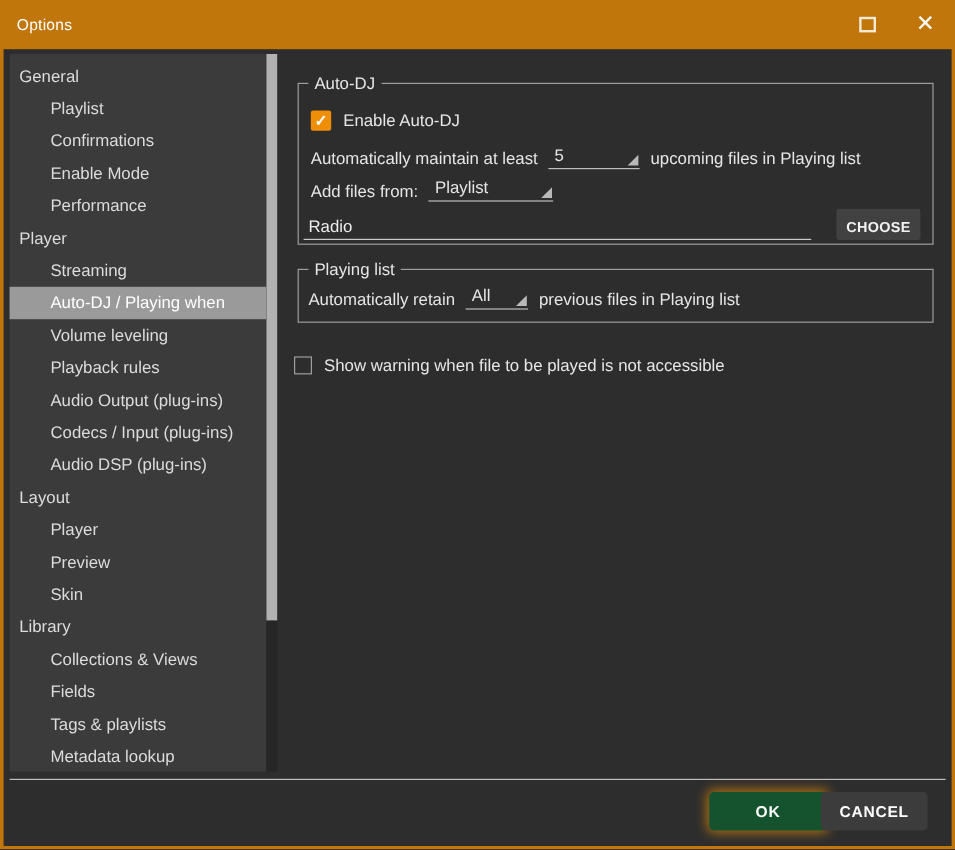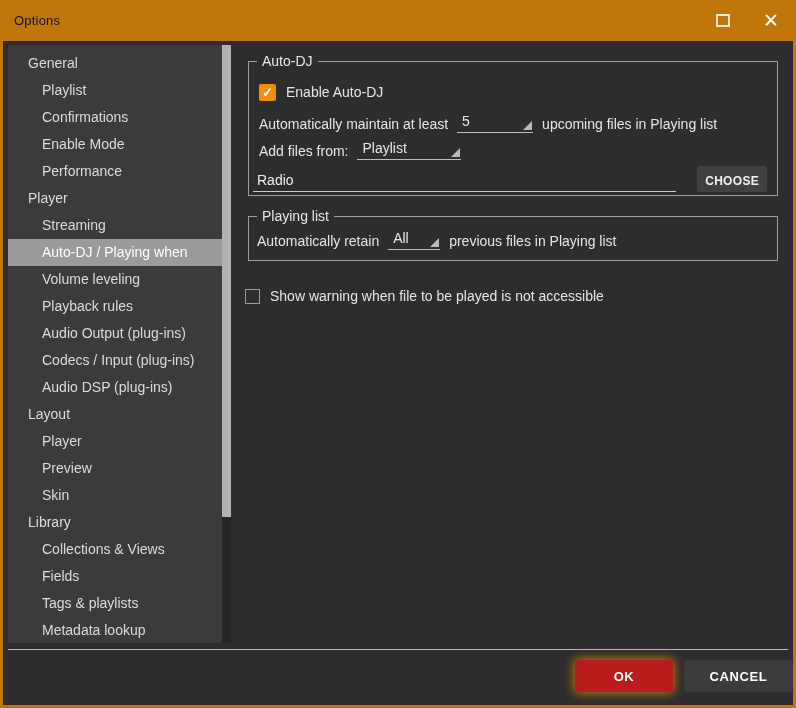--- a/index.html
+++ b/index.html
@@ -1,35 +1,35 @@
 <!DOCTYPE html>
 <html><head>
 <meta charset="utf-8">
 <style>
   html,body{margin:0;padding:0;background:#1c1c1c;}
   *{box-sizing:border-box;font-family:"Liberation Sans",sans-serif;}
   .win{position:relative;width:796px;height:708px;background:#c1760b;overflow:hidden;}
   
   .titlebar{position:absolute;left:0;top:0;width:796px;height:41px;background:#c1760b;display:flex;align-items:center;}
-  .titlebar .title{color:#0f172a;font-size:13px;margin-left:14px;letter-spacing:.2px;}
+  .titlebar .title{color:#ffffff;font-size:13px;margin-left:14px;letter-spacing:.2px;}
   .controls{position:absolute;right:12px;top:0;height:41px;display:flex;align-items:center;gap:22px;}
   .btn-max,.btn-close{width:26px;height:26px;display:flex;align-items:center;justify-content:center;cursor:pointer;}
   .max-glyph{width:14px;height:13px;border:2px solid #f3ead6;display:block;}
   .close-glyph{color:#ffffff;font-size:19px;line-height:19px;font-weight:400;}
   
   .bodyarea{position:absolute;left:3px;top:41px;width:790px;height:664px;background:#2d2d2d;}
   
   .sidebar{position:absolute;left:5px;top:4px;width:214px;height:598px;background:#3b3b3b;padding-top:5px;}
   .si{height:27px;line-height:27px;font-size:14px;color:#dcdcdc;padding-left:34px;white-space:nowrap;cursor:pointer;}
-  .si.lvl0{padding-left:20px;}
+  .si.lvl0{padding-left:8px;}
   .si.sel{background:#9a9a9a;color:#ffffff;}
   .vscroll{position:absolute;left:219px;top:4px;width:9px;height:598px;background:#262626;}
   .vthumb{position:absolute;left:0;top:0;width:9px;height:472px;background:#b2b2b2;}
   
-  .main{position:absolute;left:245px;top:8px;width:532px;height:600px;color:#e6e6e6;font-size:14px;}
+  .main{position:absolute;left:245px;top:16px;width:532px;height:600px;color:#e6e6e6;font-size:14px;}
   .group{position:absolute;left:0;width:530px;border:1px solid #9d9d9d;background:transparent;}
   .g1{top:12px;height:135px;}
   .g2{top:167px;height:45px;}
   .legend{position:absolute;top:-9px;left:8px;background:#2d2d2d;padding:0 5px;font-size:14px;color:#e6e6e6;line-height:17px;}
   .row{position:absolute;display:flex;align-items:flex-end;gap:9px;white-space:nowrap;}
   .rowtxt{line-height:18px;}
   
   .cbrow{display:flex;align-items:center;gap:10px;cursor:pointer;}
   .cb-on{width:17px;height:17px;background:#ee8f07;border-radius:2px;color:#ffffff;font-size:13px;font-weight:bold;line-height:17px;text-align:center;}
   .cb-off{width:15px;height:15px;border:1px solid #9e9e9e;background:transparent;}
@@ -39,22 +39,22 @@
   .dd-5{width:76px;}
   .dd-pl{width:104px;}
   .dd-all{width:52px;}
   
   .uline{flex:1;background:transparent;border:none;border-bottom:1px solid #cccccc;color:#ececec;font-size:14px;padding:0 0 3px 4px;outline:none;}
   .choose{background:#414141;border:none;color:#f2f2f2;font-size:12px;font-weight:bold;letter-spacing:.3px;padding:8px 8px 4px 8px;border-radius:2px;margin-left:12px;cursor:pointer;}
   .warnrow{position:absolute;left:-3px;top:238px;}
   
   .sep{position:absolute;left:5px;right:5px;top:608px;height:1px;background:#bdbdbd;}
   .footer-btn{position:absolute;height:32px;border:none;border-radius:4px;font-size:13px;font-weight:bold;letter-spacing:.6px;color:#ffffff;cursor:pointer;}
-  .ok{left:572px;top:619px;width:98px;background:#b91c1c;box-shadow:0 0 10px 2px rgba(245,148,5,.65);}
-  .cancel{left:681px;top:619px;width:109px;background:#3c3c3c;}
+  .ok{left:588px;top:619px;width:98px;background:#14532d;box-shadow:0 0 10px 2px rgba(245,148,5,.65);}
+  .cancel{left:681px;top:619px;width:89px;background:#3c3c3c;}
 </style>
 </head>
 <body>
 
 <div class="win">
 
   <div class="titlebar">
     <span class="title">Options</span>
     <div class="controls">
       <div class="btn-max">

